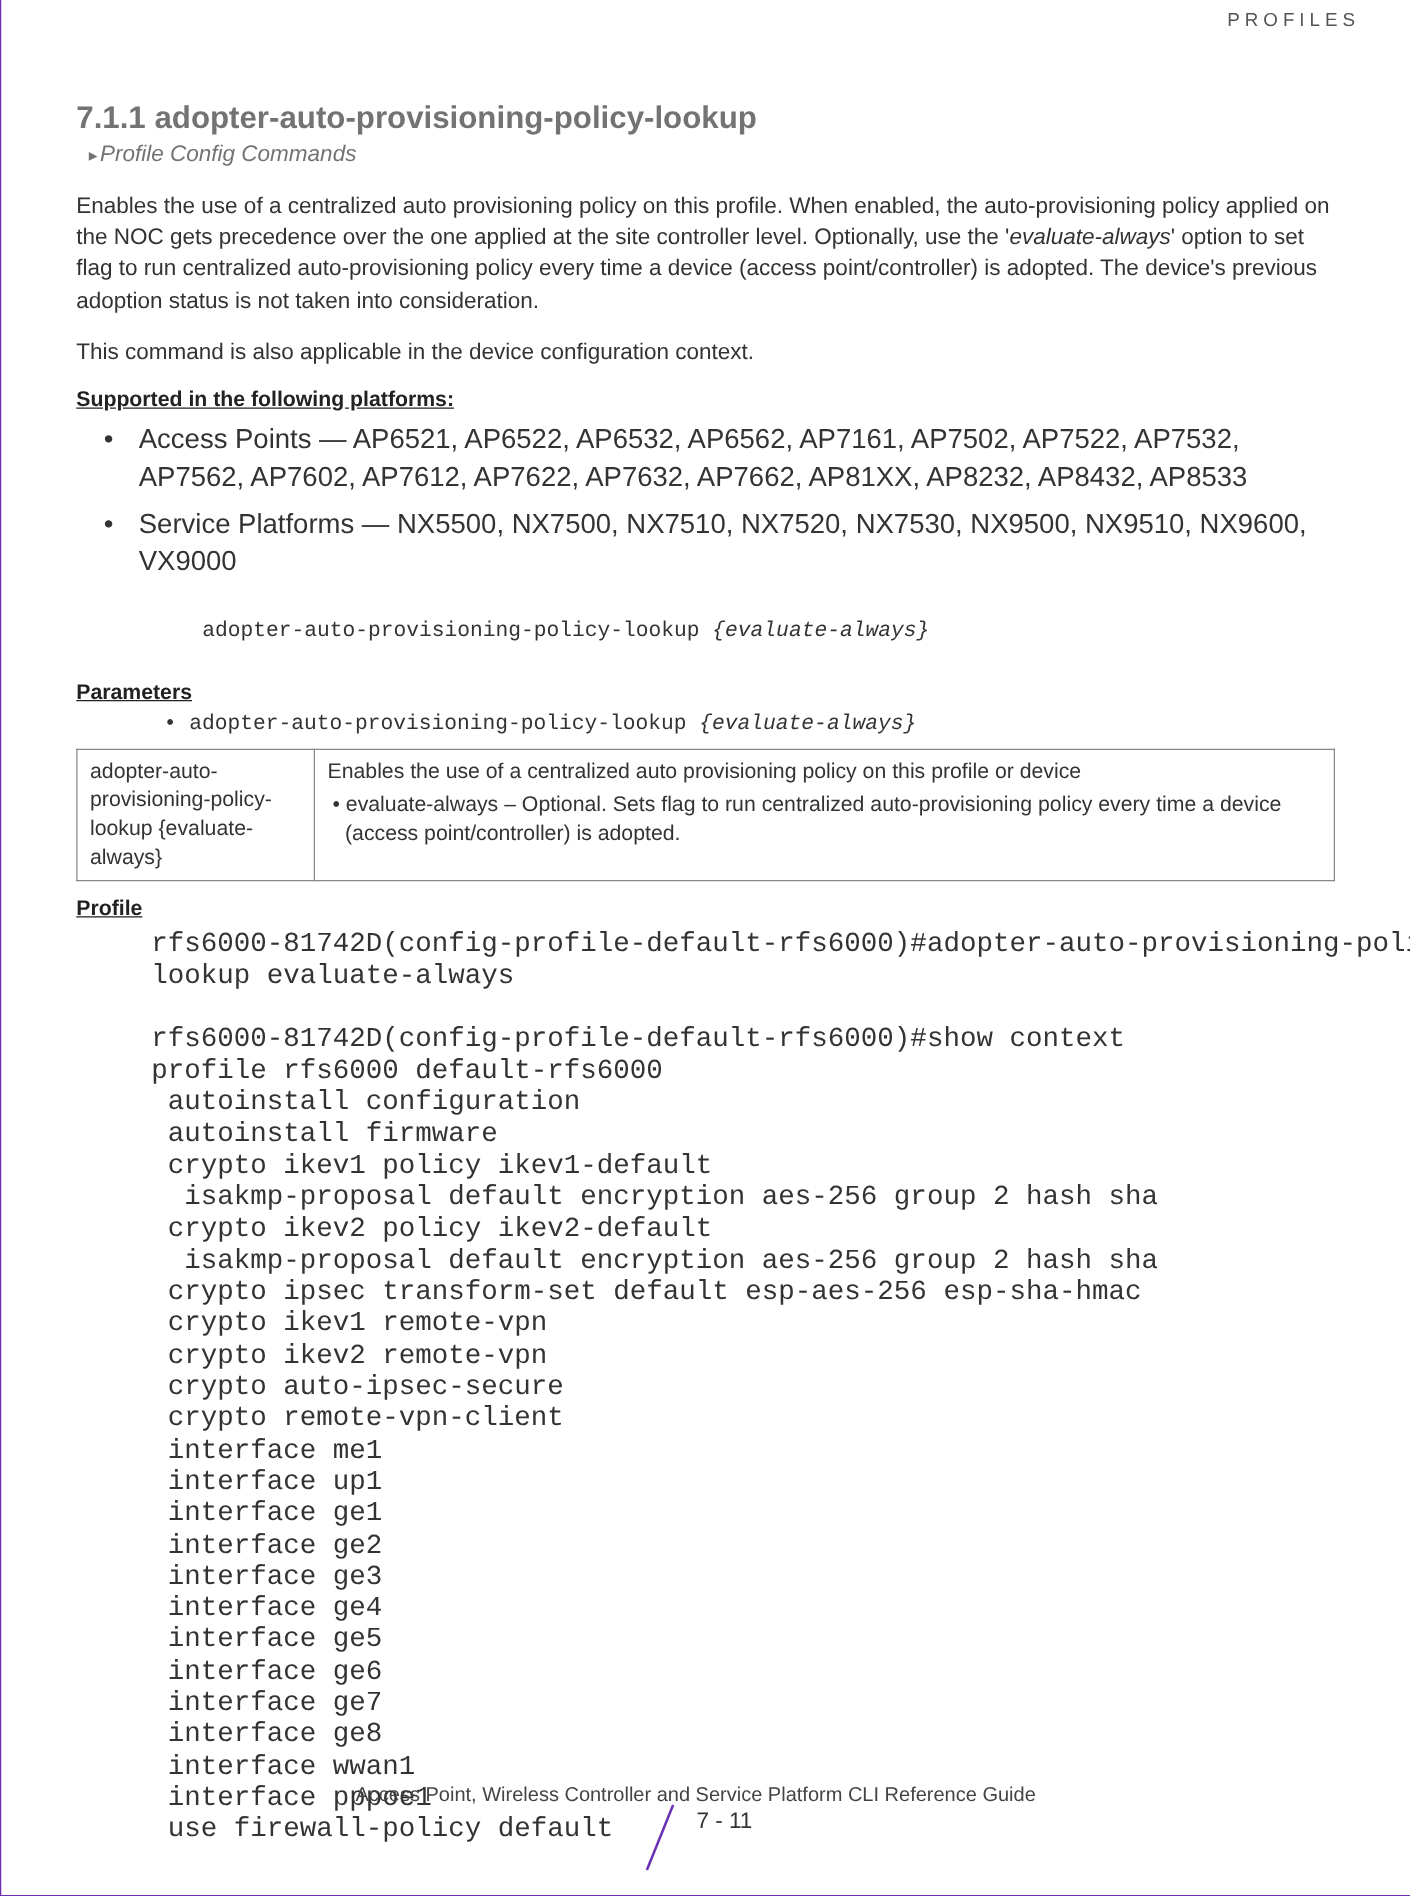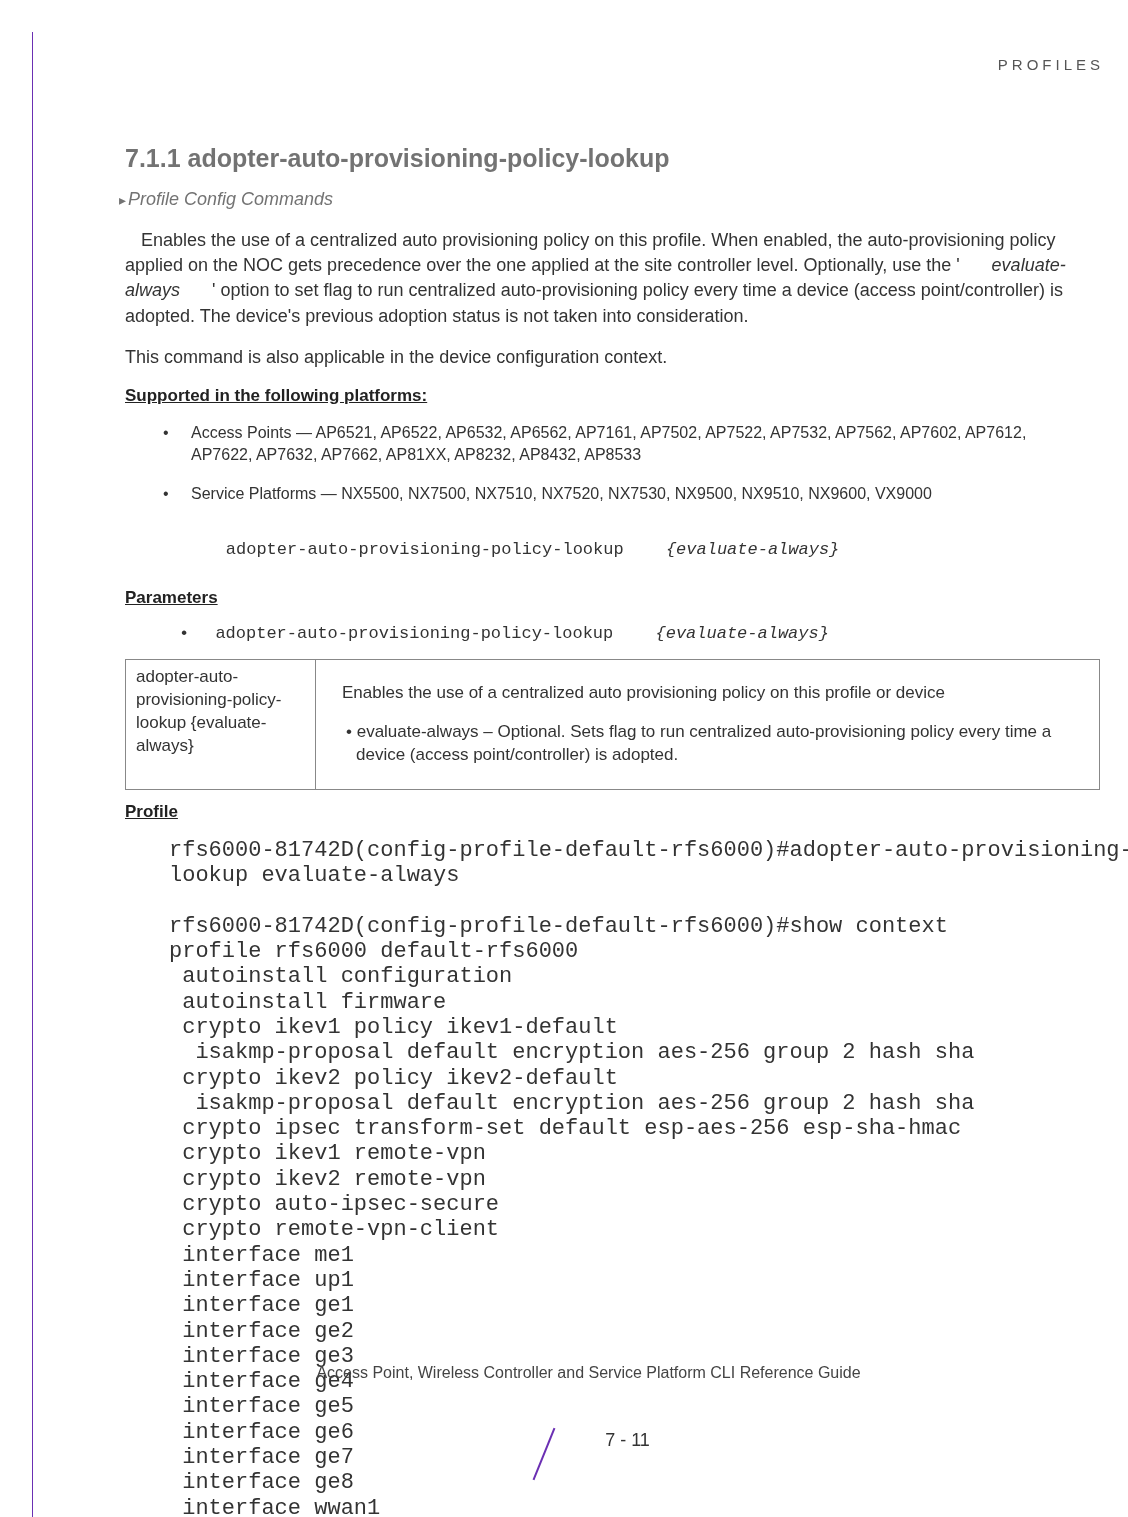--- a/index.html
+++ b/index.html
@@ -1,15 +1,15 @@
 <!DOCTYPE html>
 <html><head>
 <meta charset="utf-8">
 <style>
-  * { box-sizing: border-box; margin: 16px; padding: 0; }
+  * { box-sizing: border-box; margin: 0; padding: 0; }
   body {
     font-family: "Segoe UI", Arial, sans-serif;
     background: #fff;
     color: #222;
     width: 1128px;
     height: 1517px;
     position: relative;
     border-left: 1px solid #6b2fb3;
     border-bottom: 1px solid #6b2fb3;
   }
@@ -56,21 +56,21 @@
     margin-bottom: 6px;
     margin-top: 8px;
     text-decoration: underline;
   }
   ul.platform-list {
     list-style: none;
     padding-left: 50px;
     margin-bottom: 12px;
   }
   ul.platform-list li {
-    font-size: 16px;
+    font-size: 22px;
     line-height: 1.4;
     margin-bottom: 6px;
     position: relative;
     color: #333;
   }
   ul.platform-list li::before {
     content: "•";
     position: absolute;
     left: -28px;
   }

